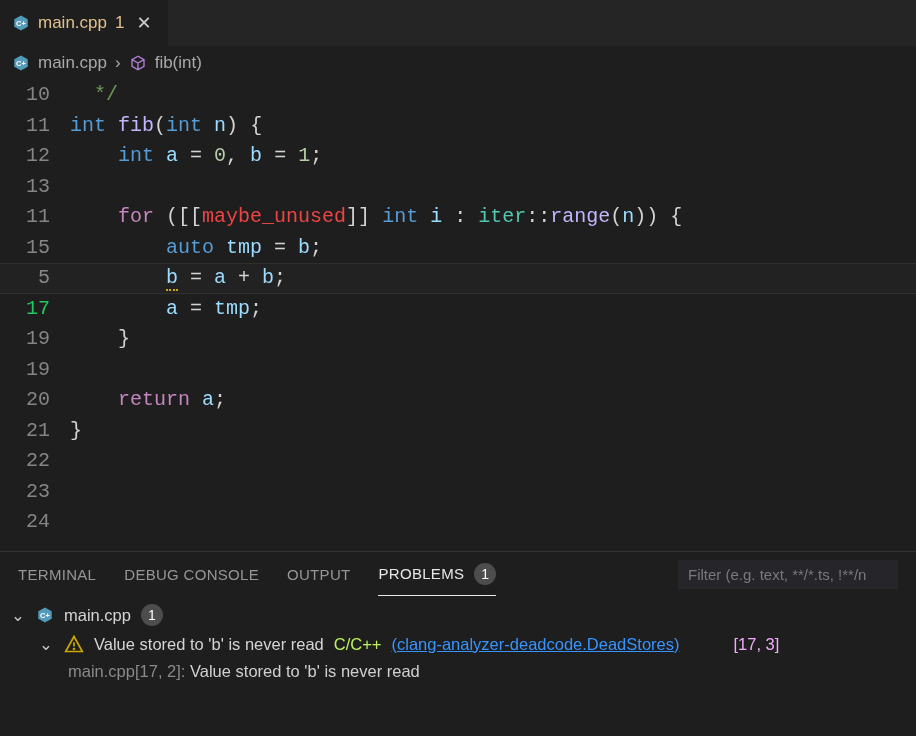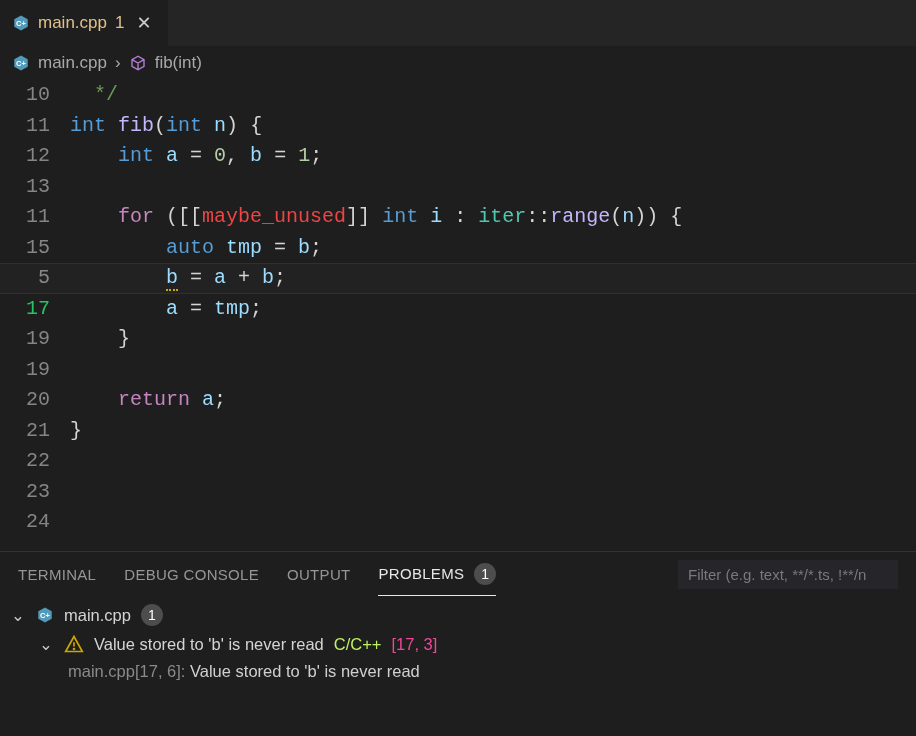--- a/index.html
+++ b/index.html
@@ -172,21 +172,21 @@
   .problem-row {
     display: flex;
     align-items: center;
     gap: 10px;
     padding: 2px 0 4px 28px;
   }
   .warn-icon { display: inline-flex; }
   .problem-msg { color: #d4d4d4; }
   .problem-src { color: #bef264; }
   .problem-link { color: #3794ff; text-decoration: underline; cursor: pointer; }
-  .problem-loc { color: #ec4899; }
+  .problem-loc { color: #f0abfc; margin-left: 44px; }
   .problem-detail {
     padding: 4px 0 0 58px;
     color: #d0d0d0;
   }
   .problem-detail .path { color: #8a8a8a; }
 </style>
 </head>
 <body>
 
 <div class="tab-bar">
@@ -284,20 +284,21 @@
       <span class="chevron">⌄</span>
       <span class="warn-icon">
         <svg width="20" height="20" viewBox="0 0 24 24" fill="none" stroke="#cca700" stroke-width="2">
             <path d="M12 3 2 21h20L12 3z"></path>
             <line x1="12" y1="10" x2="12" y2="15"></line>
             <circle cx="12" cy="18" r="0.6" fill="#cca700"></circle>
           </svg>
       </span>
       <span class="problem-msg">Value stored to 'b' is never read</span>
       <span class="problem-src">C/C++</span>
+      <span class="problem-link">(clang-analyzer-deadcode.DeadStores)</span>
       <span class="problem-loc">[17, 3]</span>
     </div>
     <div class="problem-detail">
-      <span class="path">main.cpp[17, 6]:</span>
+      <span class="path">main.cpp[17, 2]:</span>
       <span>Value stored to 'b' is never read</span>
     </div>
   </div>
 </div>
 
 </body></html>

